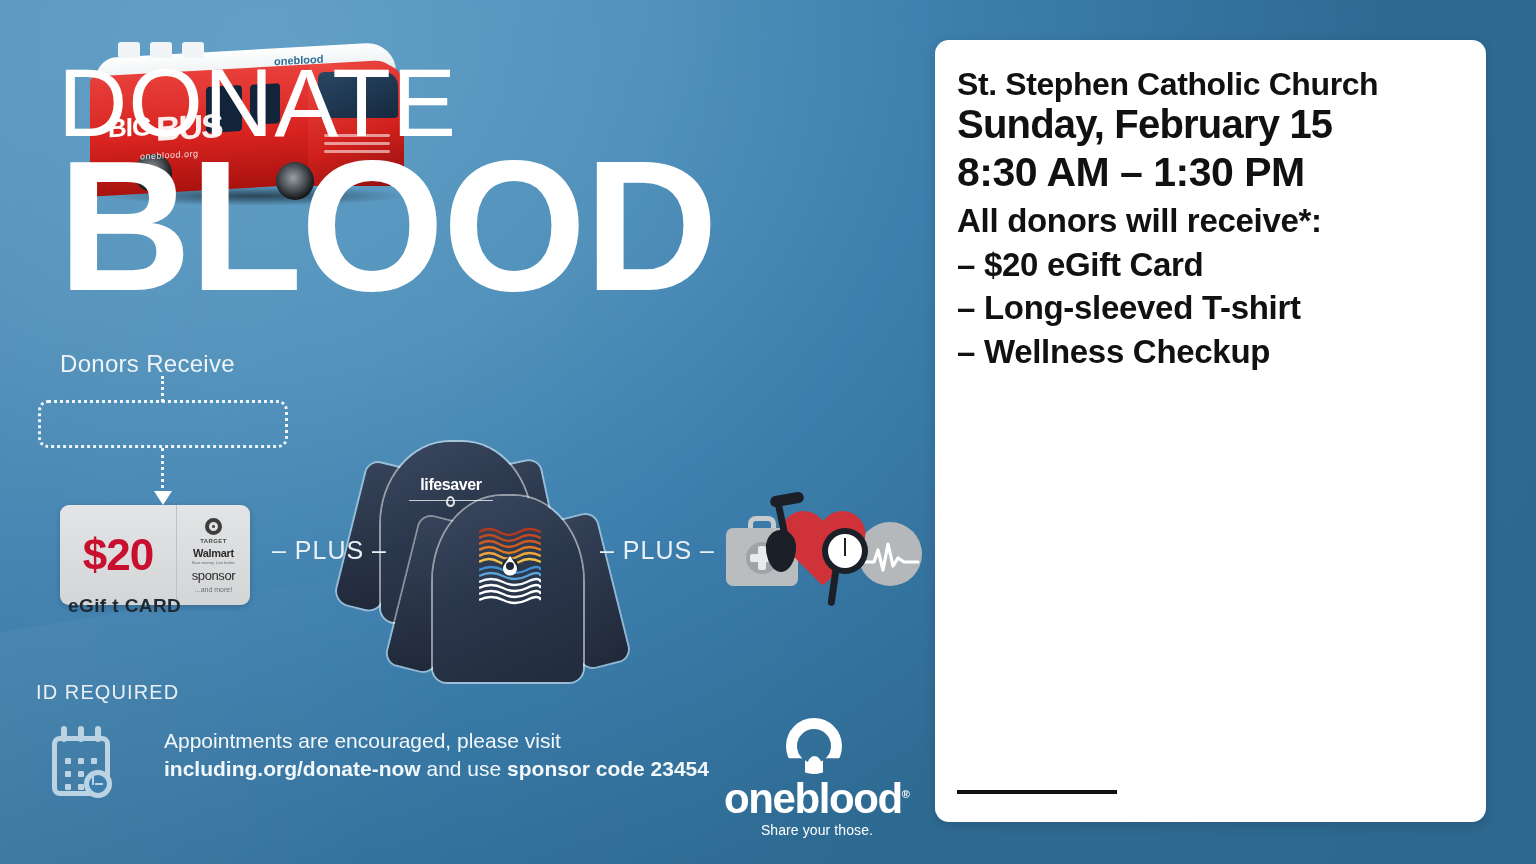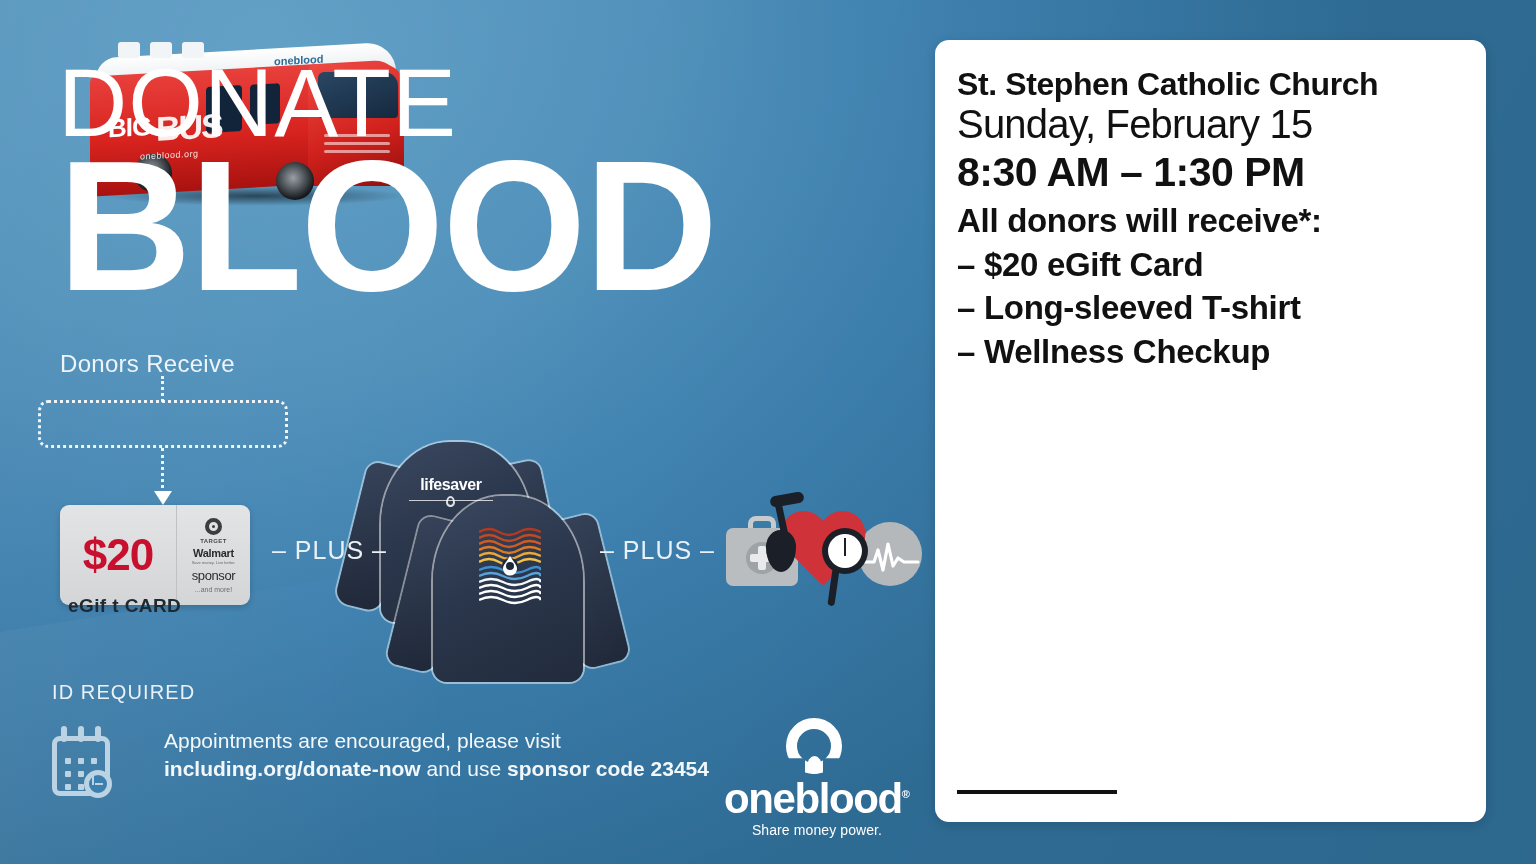--- a/index.html
+++ b/index.html
@@ -135,21 +135,21 @@
   .gauge{ position:absolute; left:104px; top:40px; width:46px; height:46px; background:#1b1f27;
     border-radius:50%; z-index:4;}
   .gauge-face{ position:absolute; left:6px; top:6px; width:34px; height:34px; background:#fff; border-radius:50%;}
   .gauge-needle{ position:absolute; left:22px; top:10px; width:2px; height:18px; background:#1b1f27;}
   .gauge-stem{ position:absolute; left:112px; top:80px; width:7px; height:38px; background:#1b1f27;
     border-radius:4px; transform:rotate(8deg); z-index:3;}
   .ekg-circle{ position:absolute; left:140px; top:34px; width:64px; height:64px; background:#b4b8bb; border-radius:50%;}
   .ekg-line{ position:absolute; left:142px; top:52px; z-index:3;}
 
   
-  .id-req{ position:absolute; left:52px; top:681px; color:#e9f1f6; font-size:20px; letter-spacing:1.1px; z-index:5;}
+  .id-req{ position:absolute; left:36px; top:681px; color:#e9f1f6; font-size:20px; letter-spacing:1.1px; z-index:5;}
   .cal{ position:absolute; left:52px; top:726px; width:66px; height:70px; z-index:5;}
   .cal-body{ position:absolute; left:0; top:10px; width:58px; height:60px; border:5px solid #bcd3e3;
     border-radius:8px; background:transparent;}
   .cal-ring{ position:absolute; top:0; width:6px; height:16px; background:#bcd3e3; border-radius:3px;}
   .cal-dot{ position:absolute; width:6px; height:6px; background:#bcd3e3; border-radius:1px;}
   .cal-clock{ position:absolute; left:32px; top:44px; width:28px; height:28px; border:5px solid #bcd3e3;
     border-radius:50%; background:#3d7fae;}
   .cal-hand1{ position:absolute; left:40px; top:50px; width:2px; height:9px; background:#bcd3e3;}
   .cal-hand2{ position:absolute; left:43px; top:57px; width:8px; height:2px; background:#bcd3e3;}
   .appt{ position:absolute; left:164px; top:727px; width:545px; color:#f2f7fa;
@@ -165,21 +165,21 @@
     border-radius:50% 50% 50% 50%/62% 62% 38% 38%; }
   .ob-name{ color:#fff; font-size:42px; font-weight:700; letter-spacing:-1.4px; line-height:1; margin-top:4px;}
   .ob-reg{ font-size:11px; vertical-align:super; letter-spacing:0;}
   .ob-tag{ color:#fff; font-size:14px; letter-spacing:.1px; margin-top:2px;}
 
   
   .panel{ position:absolute; left:935px; top:40px; width:551px; height:782px;
     background:#fff; border-radius:14px; padding:28px 22px 18px 22px; z-index:6;
     box-shadow:0 3px 12px rgba(0,0,0,.15); display:flex; flex-direction:column;}
   .p-church{ font-size:32px; font-weight:700; color:#111; letter-spacing:-.4px; line-height:1.05;}
-  .p-date{ font-size:40px; font-weight:400; color:#111; letter-spacing:-.8px; line-height:1.12;}
+  .p-date{ font-size:40px; font-weight:700; color:#111; letter-spacing:-.8px; line-height:1.12;}
   .p-time{ font-size:41px; font-weight:700; color:#111; letter-spacing:-.5px; line-height:1.3;}
   .p-recv{ font-size:33px; font-weight:700; color:#111; letter-spacing:-.3px; line-height:1.3;}
   .p-item{ font-size:33px; font-weight:700; color:#111; letter-spacing:-.3px; line-height:1.33;}
   .p-desc{ font-size:33px; color:#111; line-height:1.26; letter-spacing:-.4px; margin-top:2px;}
   .p-foot{ margin-top:auto; }
   .p-rule{ width:160px; height:4px; background:#111; margin-bottom:10px;}
   .p-fact{ font-size:19px; color:#111; line-height:1.3; letter-spacing:-.1px;}
 </style>
 </head>
 <body>
@@ -316,21 +316,21 @@
   <b>including.org/donate-now</b><span> and use </span><b>sponsor</b>
   <b>code 23454</b>
 </div>
 
 <div class="ob">
   <div class="ob-mark">
     <div class="ob-ring"></div>
     <div class="ob-drop"></div>
   </div>
   <div class="ob-name"><span>oneblood</span><span class="ob-reg">®</span></div>
-  <div class="ob-tag">Share money power.</div>
+  <div class="ob-tag">Share your those.</div>
 </div>
 
 <div class="panel">
   <div class="p-church">St. Stephen Catholic Church</div>
   <div class="p-date">Sunday, February 15</div>
   <div class="p-time">8:30 AM – 1:30 PM</div>
   <div class="p-recv">All donors will receive*:</div>
   <div class="p-item">– $20 eGift Card</div>
   <div class="p-item">– Long-sleeved T-shirt</div>
   <div class="p-item">– Wellness Checkup</div>

